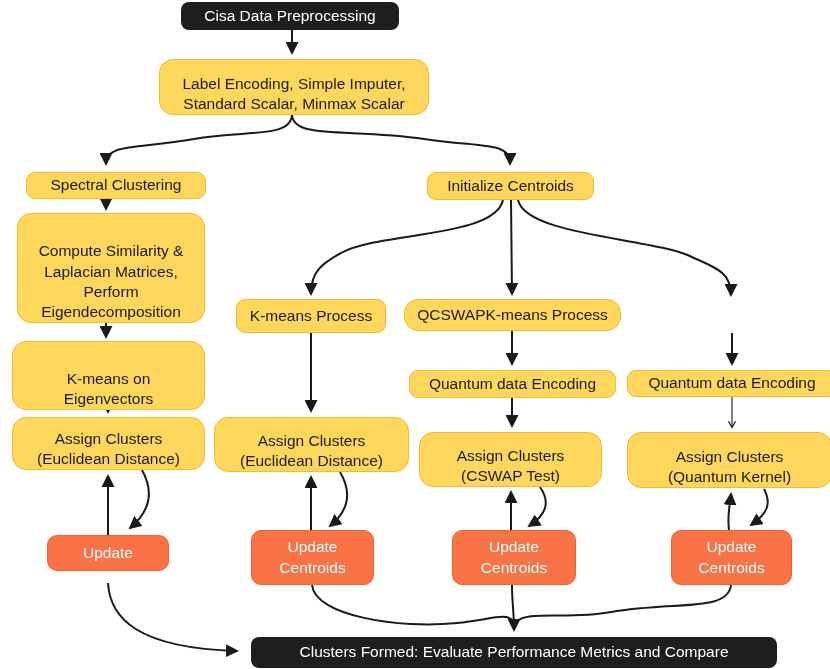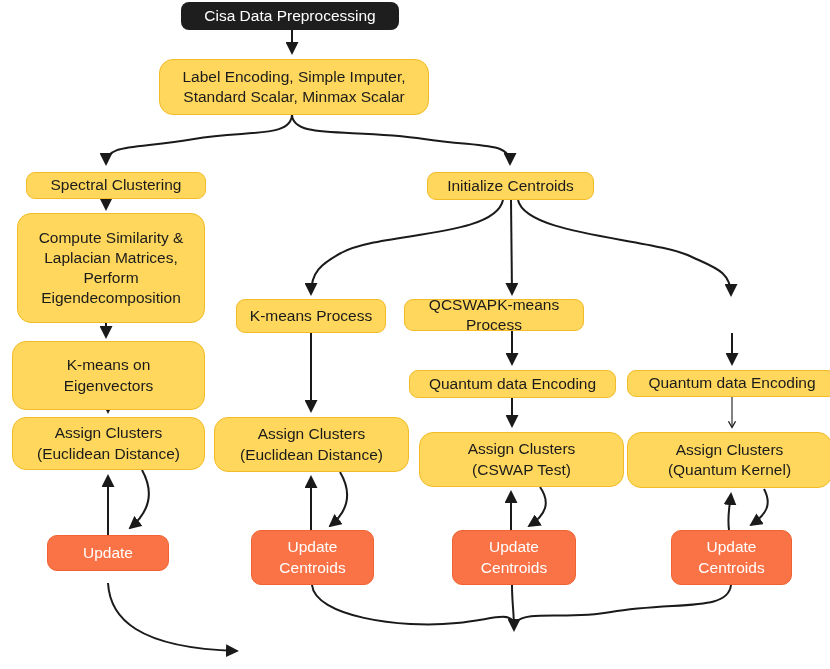--- a/index.html
+++ b/index.html
@@ -15,21 +15,21 @@
   .node{
     position:absolute;display:flex;align-items:center;justify-content:center;
     text-align:center;box-sizing:border-box;
     font-size:15.5px;line-height:1.3;color:#1b1b1b;z-index:2;
   }
   .n-process{
     background:var(--process-fill,#FFD75C);
     border:1px solid var(--process-border,#F2BB28);
     border-radius:9px;
   }
-  .n-process.r14{border-radius:14px;}
+  .n-process.r14{border-radius:14px;align-items:flex-end;}
   .n-update{
     background:var(--update-fill,#FA7347);
     border:1px solid var(--update-border,#EF6333);
     border-radius:10px;color:#ffffff;
   }
   .n-terminal{
     background:var(--terminal-fill,#1E1E1E);
     color:var(--terminal-text,#ffffff);
     border-radius:8px;
   }
@@ -111,38 +111,38 @@
   </div>
 
   <div class="node n-process r14" style="left:3px;top:417px;width:193px;height:53px;">
     <span class="txt mw150">Assign Clusters (Euclidean Distance)</span>
   </div>
 
   <div class="node n-process" style="left:227px;top:299px;width:150px;height:34px;">
     <span class="txt">K-means Process</span>
   </div>
 
-  <div class="node n-process" style="left:395px;top:299px;width:180px;height:32px;">
+  <div class="node n-process" style="left:395px;top:299px;width:217px;height:32px;border-radius:14px;">
     <span class="txt">QCSWAPK-means Process</span>
   </div>
 
 
   <div class="node n-process" style="left:400px;top:370px;width:207px;height:28px;">
     <span class="txt">Quantum data Encoding</span>
   </div>
 
   <div class="node n-process" style="left:618px;top:370px;width:210px;height:27px;">
     <span class="txt">Quantum data Encoding</span>
   </div>
 
   <div class="node n-process r14" style="left:205px;top:417px;width:195px;height:55px;">
     <span class="txt mw150">Assign Clusters (Euclidean Distance)</span>
   </div>
 
-  <div class="node n-process r14" style="left:410px;top:432px;width:205px;height:55px;">
+  <div class="node n-process r14" style="left:410px;top:432px;width:183px;height:55px;">
     <span class="txt mw150">Assign Clusters (CSWAP Test)</span>
   </div>
 
   <div class="node n-process r14" style="left:618px;top:432px;width:205px;height:56px;">
     <span class="txt mw150">Assign Clusters (Quantum Kernel)</span>
   </div>
 
   <div class="node n-update" style="left:38px;top:535px;width:122px;height:36px;">
     <span class="txt mw100">Update</span>
   </div>
@@ -152,14 +152,17 @@
   </div>
 
   <div class="node n-update" style="left:443px;top:530px;width:124px;height:55px;">
     <span class="txt mw100">Update Centroids</span>
   </div>
 
   <div class="node n-update" style="left:662px;top:530px;width:121px;height:55px;">
     <span class="txt mw100">Update Centroids</span>
   </div>
 
+  <div class="node n-terminal" style="left:242px;top:637px;width:526px;height:31px;">
+    <span class="txt">Clusters Formed: Evaluate Performance Metrics and Compare</span>
+  </div>
 
 </div>
 
 </body></html>

